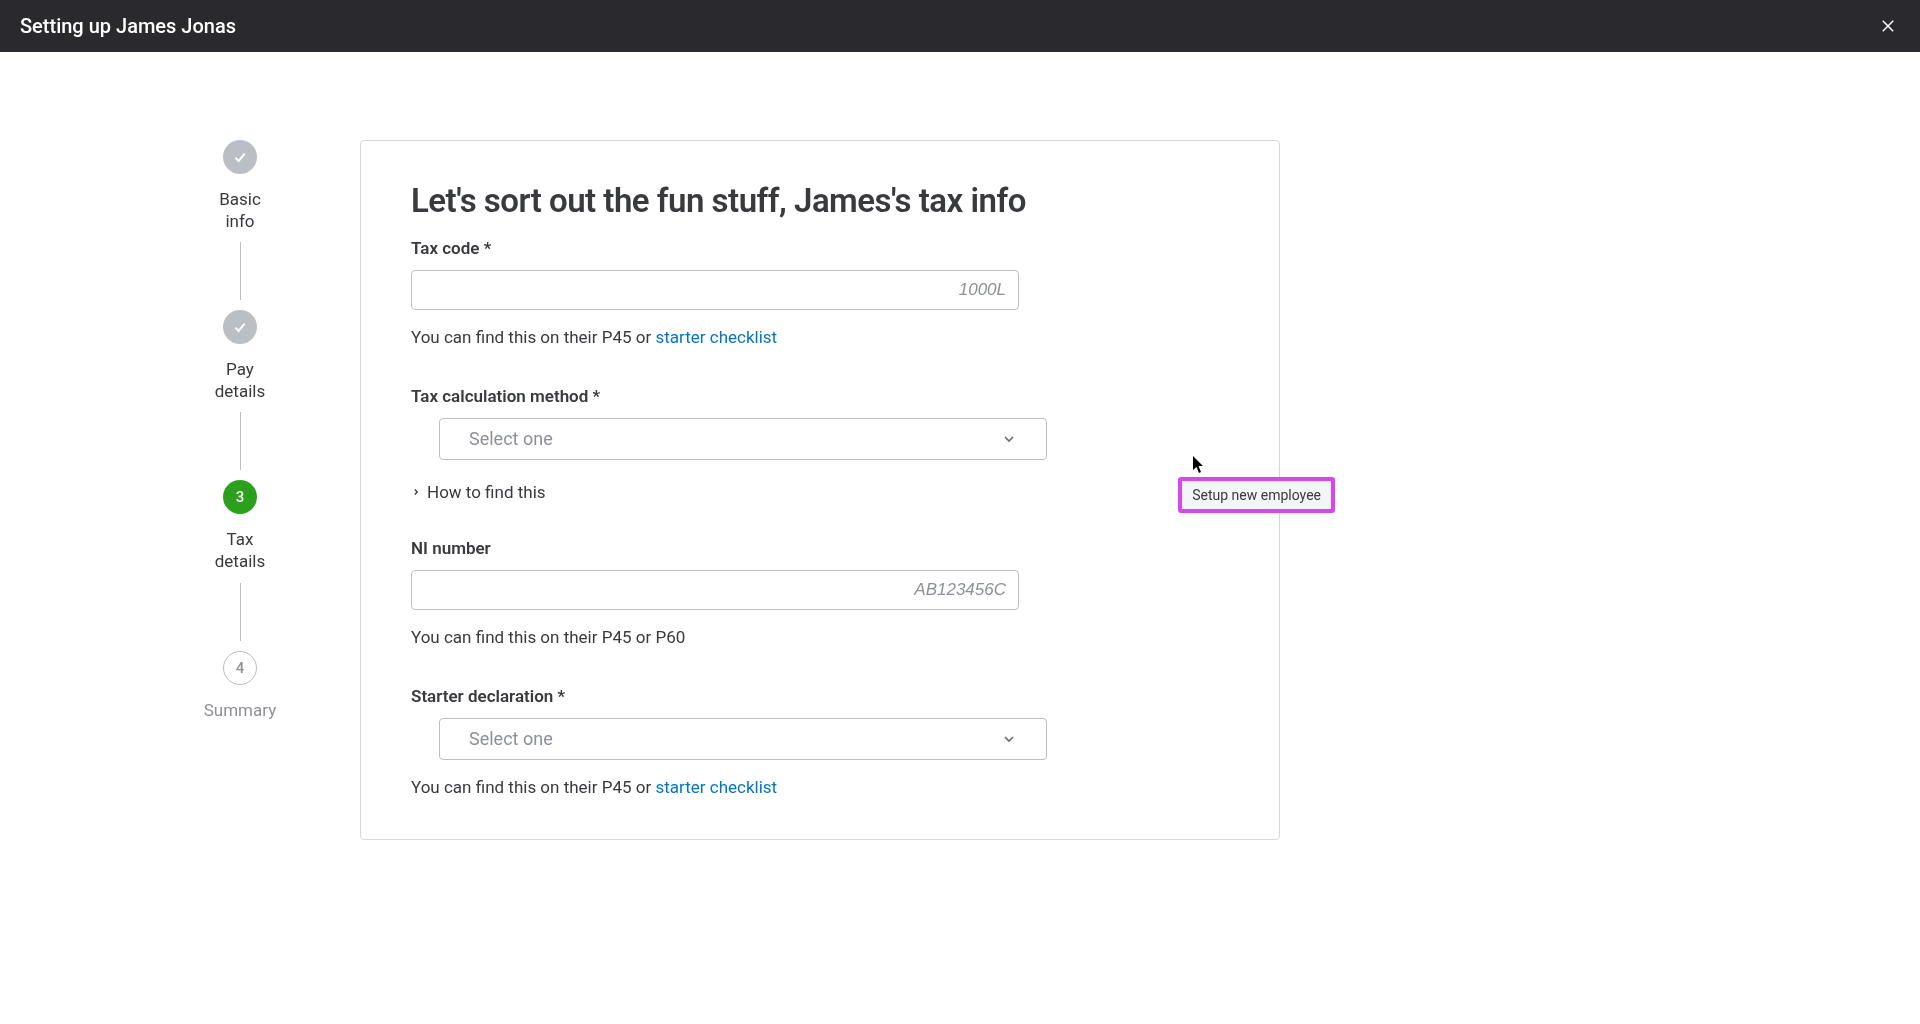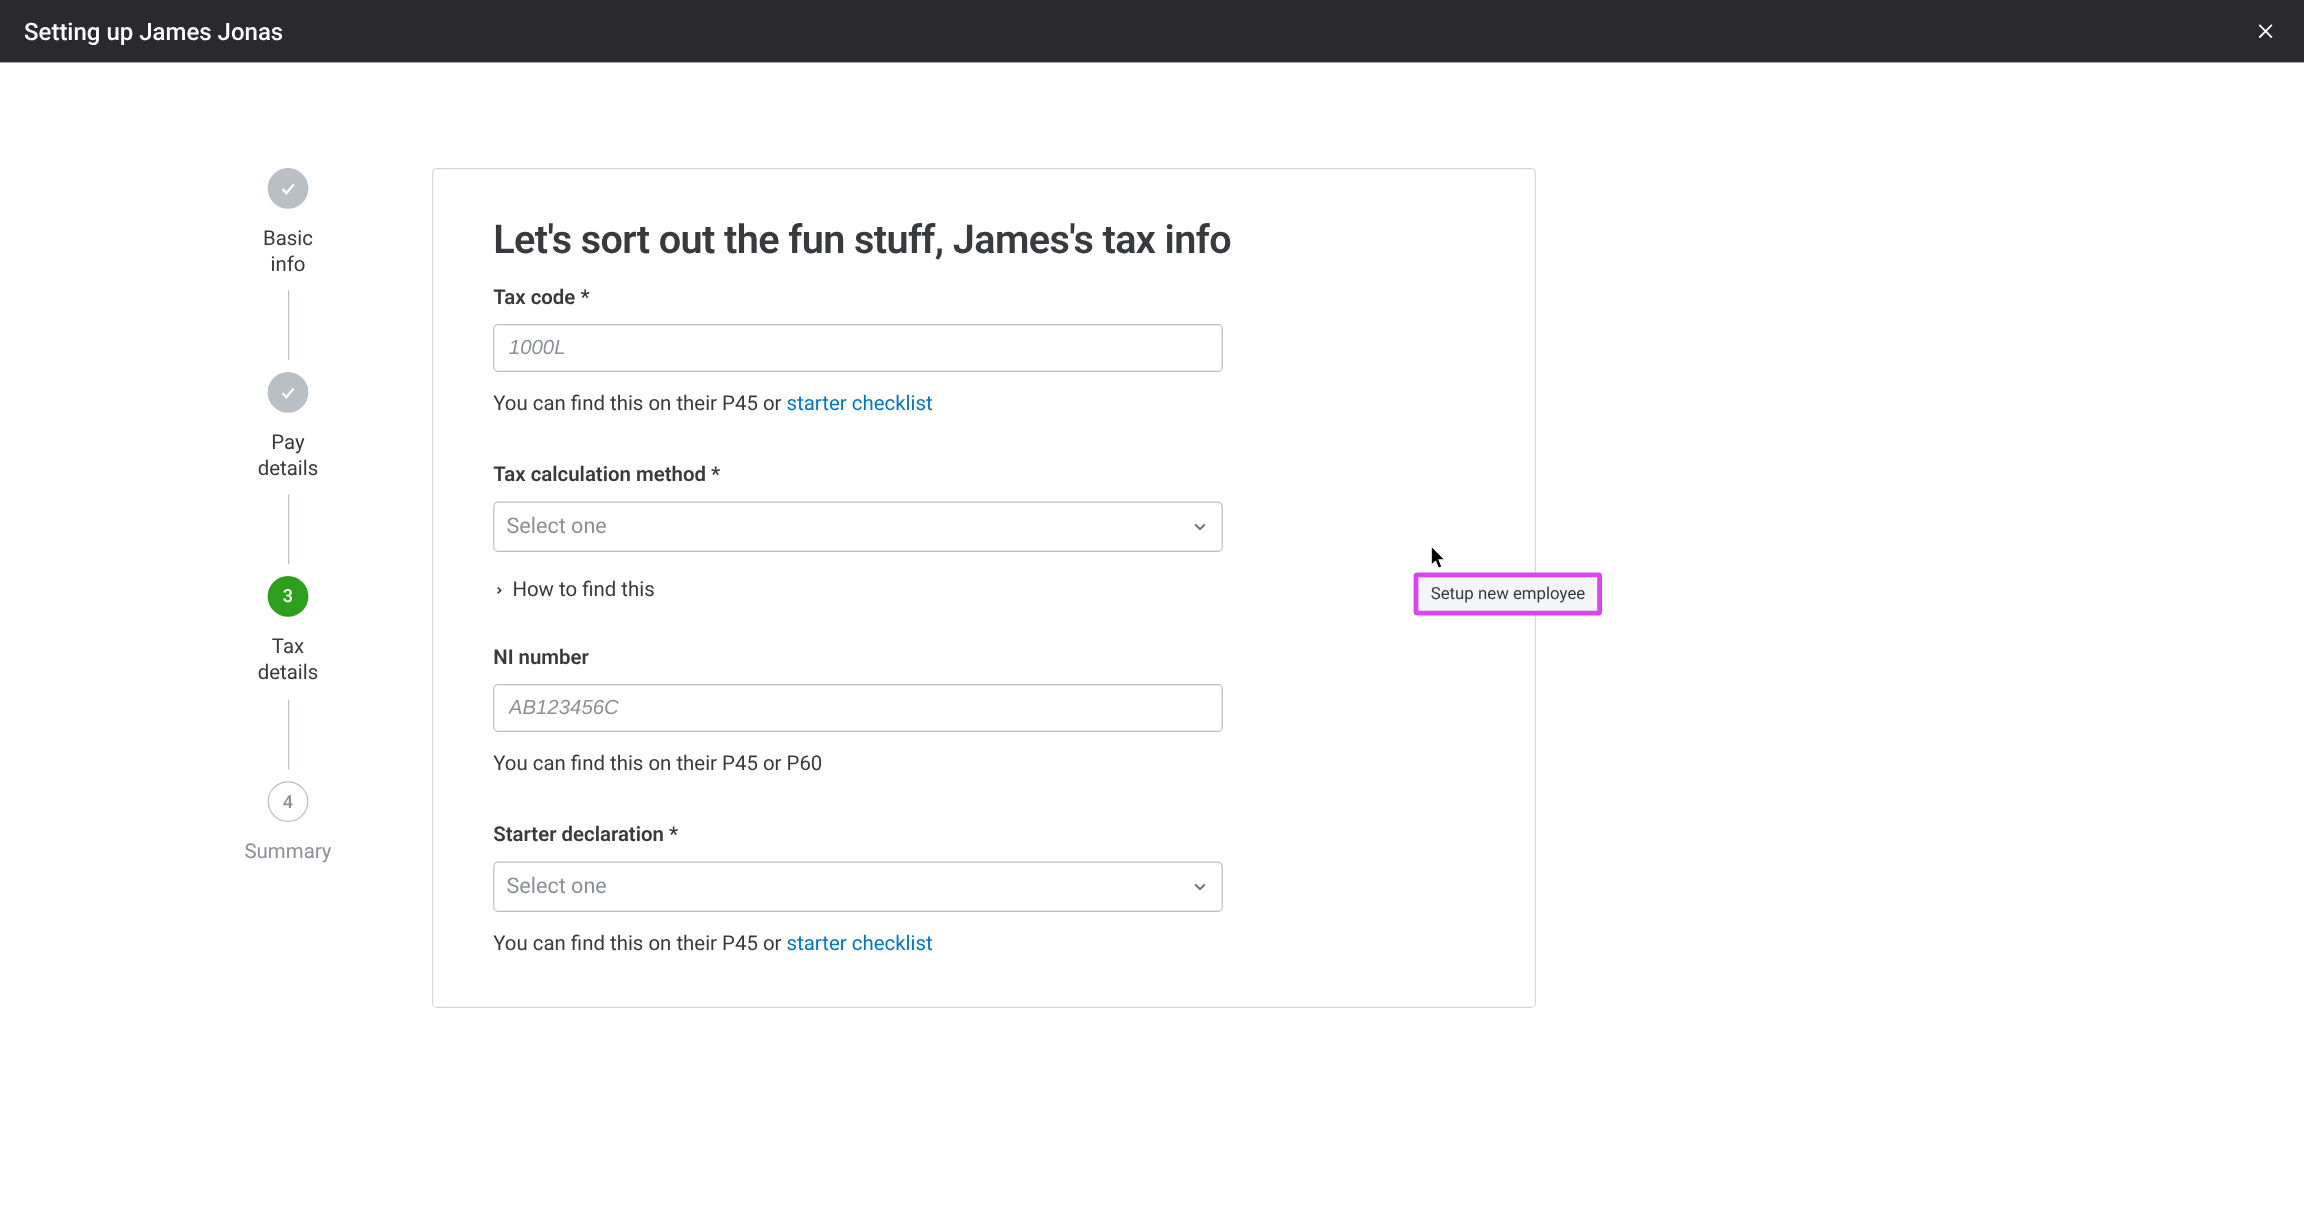--- a/index.html
+++ b/index.html
@@ -150,40 +150,42 @@
     }
     
     .form-input {
       width: 608px;
       height: 40px;
       border: 1px solid #babec5;
       border-radius: 4px;
       padding: 0 12px;
       font-size: 17px;
       color: #393a3d;
+      text-align: right;
     }
     
     .form-input::placeholder {
       color: #8d9096;
       font-style: italic;
     }
     
     .form-select {
       width: 608px;
       height: 42px;
       border: 1px solid #babec5;
       border-radius: 4px;
-      padding: 0 10px;
+      padding: 0 29px;
       font-size: 18px;
       color: #8d9096;
       display: flex;
       align-items: center;
       justify-content: space-between;
       cursor: pointer;
       background: #ffffff;
+      margin-left: 28px;
     }
     
     .form-select svg {
       width: 16px;
       height: 16px;
     }
     
     .form-help {
       font-size: 17px;
       color: #393a3d;

